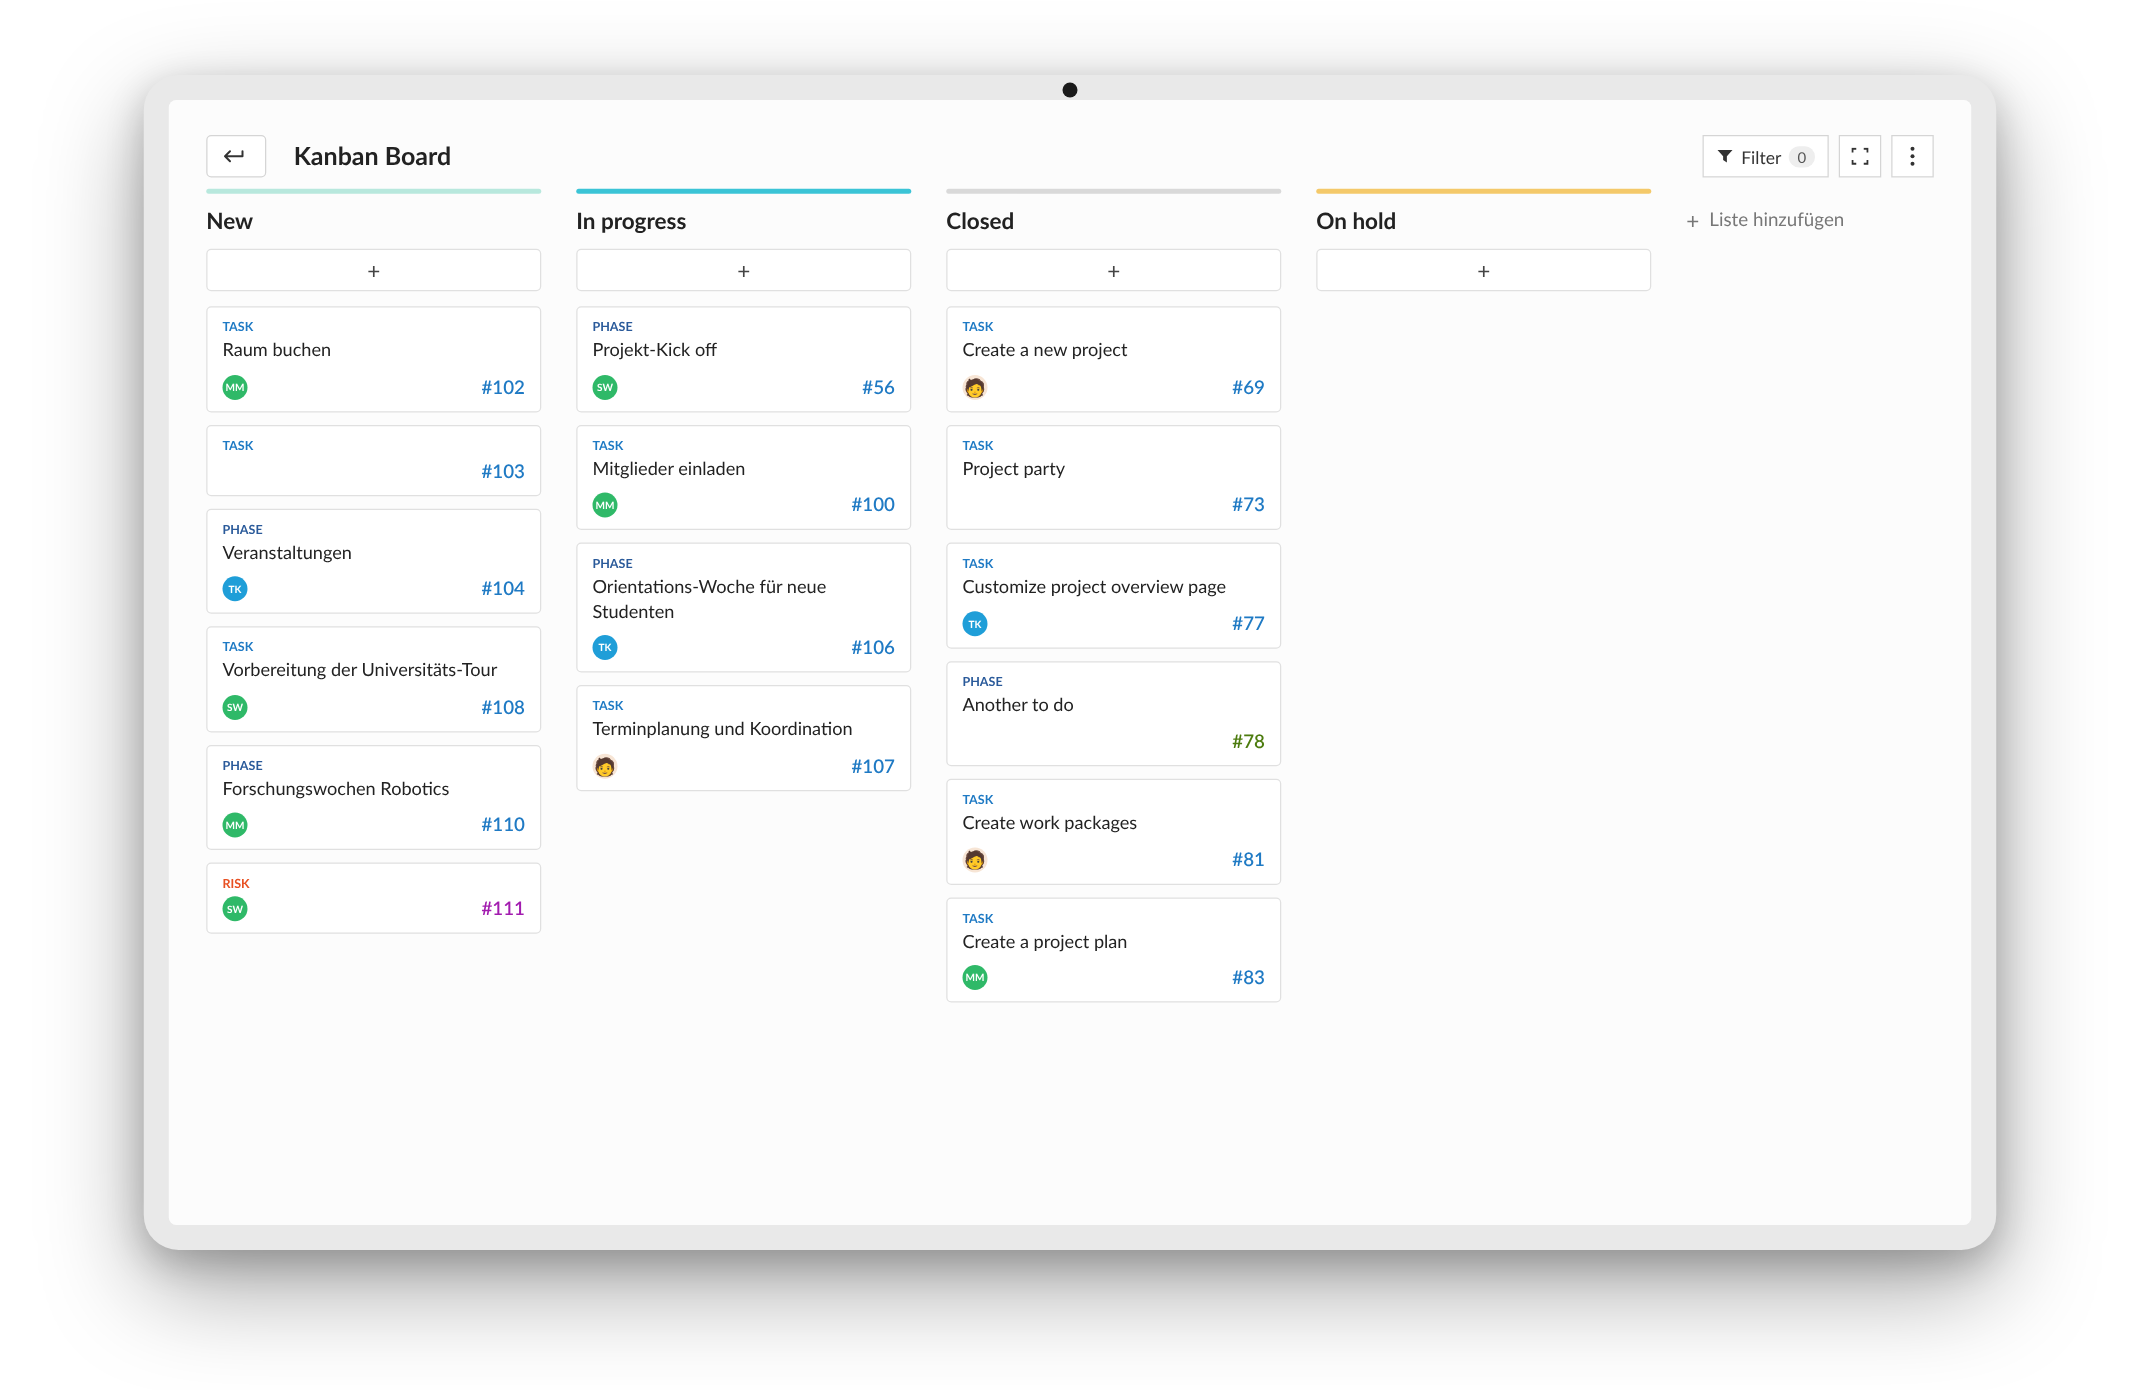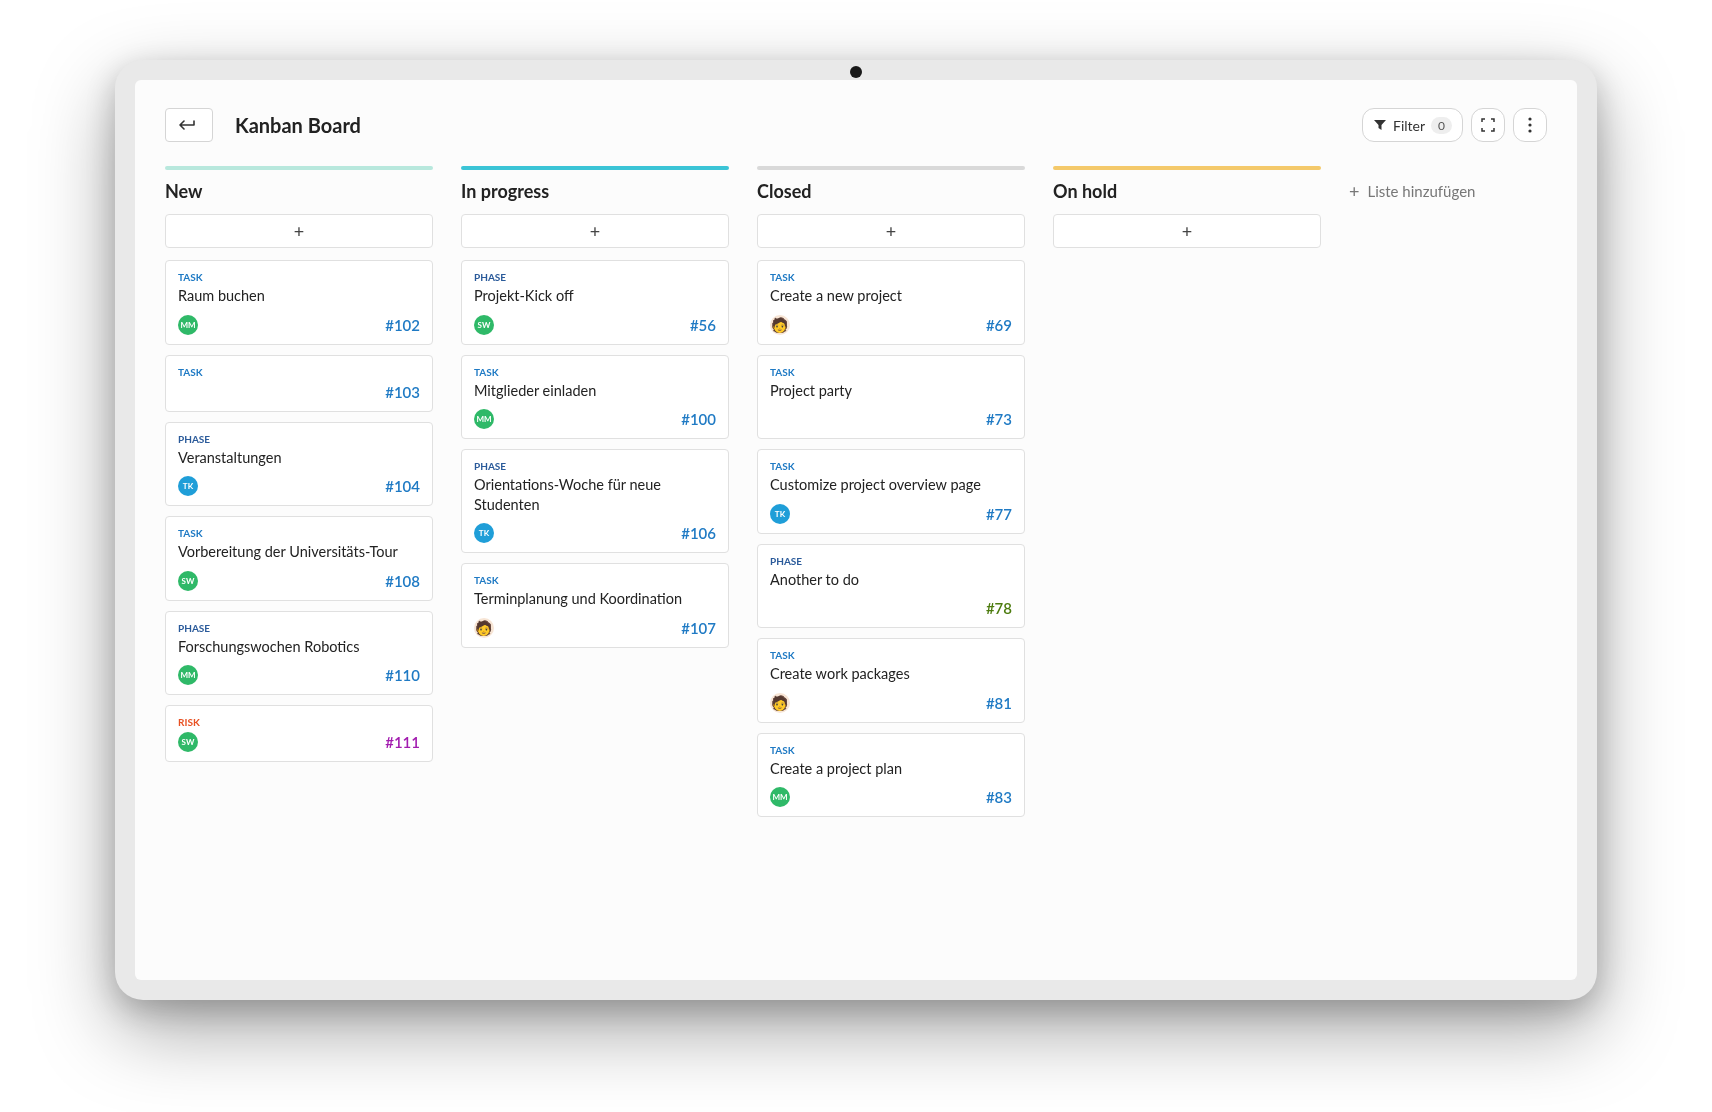--- a/index.html
+++ b/index.html
@@ -35,37 +35,37 @@
     height: 100%;
     background: #fcfcfc;
     border-radius: 6px;
     overflow: hidden;
     padding: 28px 30px;
   }
   .topbar {
     display: flex;
     align-items: center;
     justify-content: space-between;
-    margin-bottom: 24px;
+    margin-bottom: 9px;
   }
   .topbar-left { display: flex; align-items: center; gap: 22px; }
   .back-btn {
     width: 48px; height: 34px;
     border: 1px solid #d5d5d5;
     border-radius: 4px;
     display: flex; align-items: center; justify-content: center;
     background: #fff;
     cursor: pointer;
   }
   .page-title { font-size: 20px; font-weight: 700; color: #222; }
   .topbar-right { display: flex; align-items: center; gap: 8px; }
   .filter-btn, .icon-btn {
     height: 34px;
     border: 1px solid #d5d5d5;
-    border-radius: 12px;
+    border-radius: 0;
     background: #fff;
     display: flex; align-items: center;
     padding: 0 10px;
     cursor: pointer; gap: 6px;
     font-size: 14px; color: #333;
   }
   .icon-btn { width: 34px; padding: 0; justify-content: center; }
   .filter-count {
     background: #eee; border-radius: 10px;
     font-size: 12px; padding: 1px 7px; color: #555;

